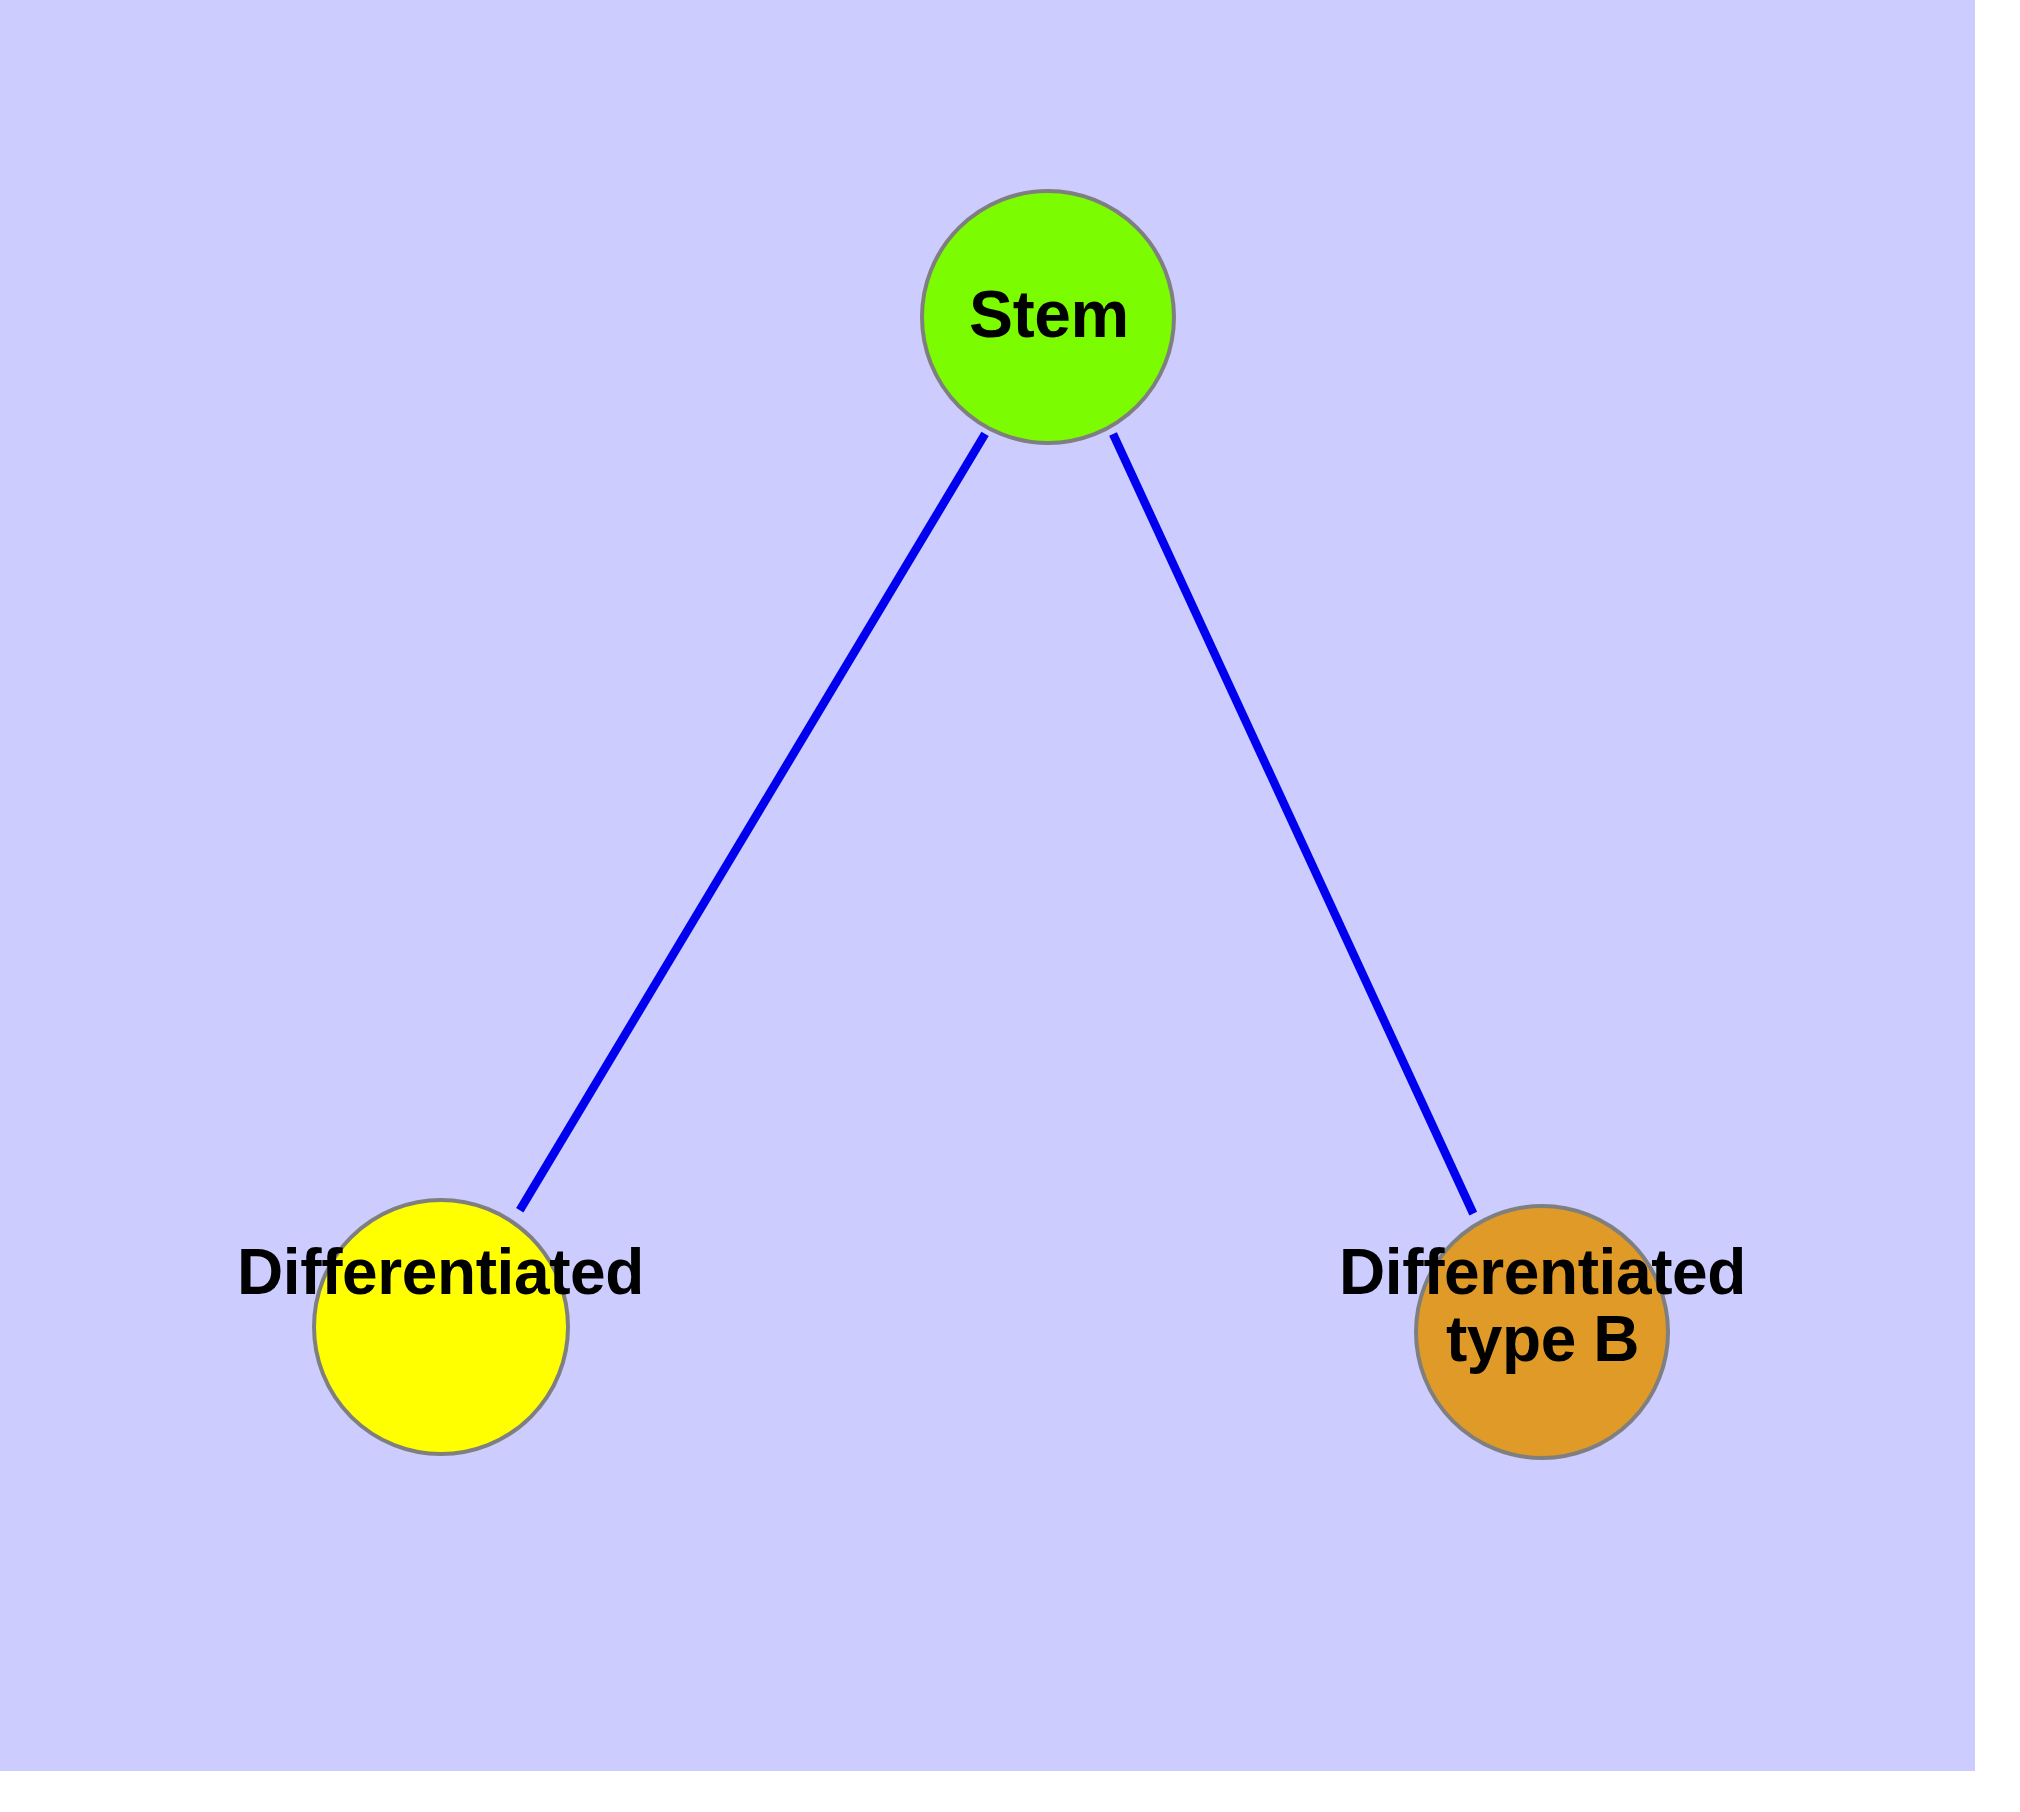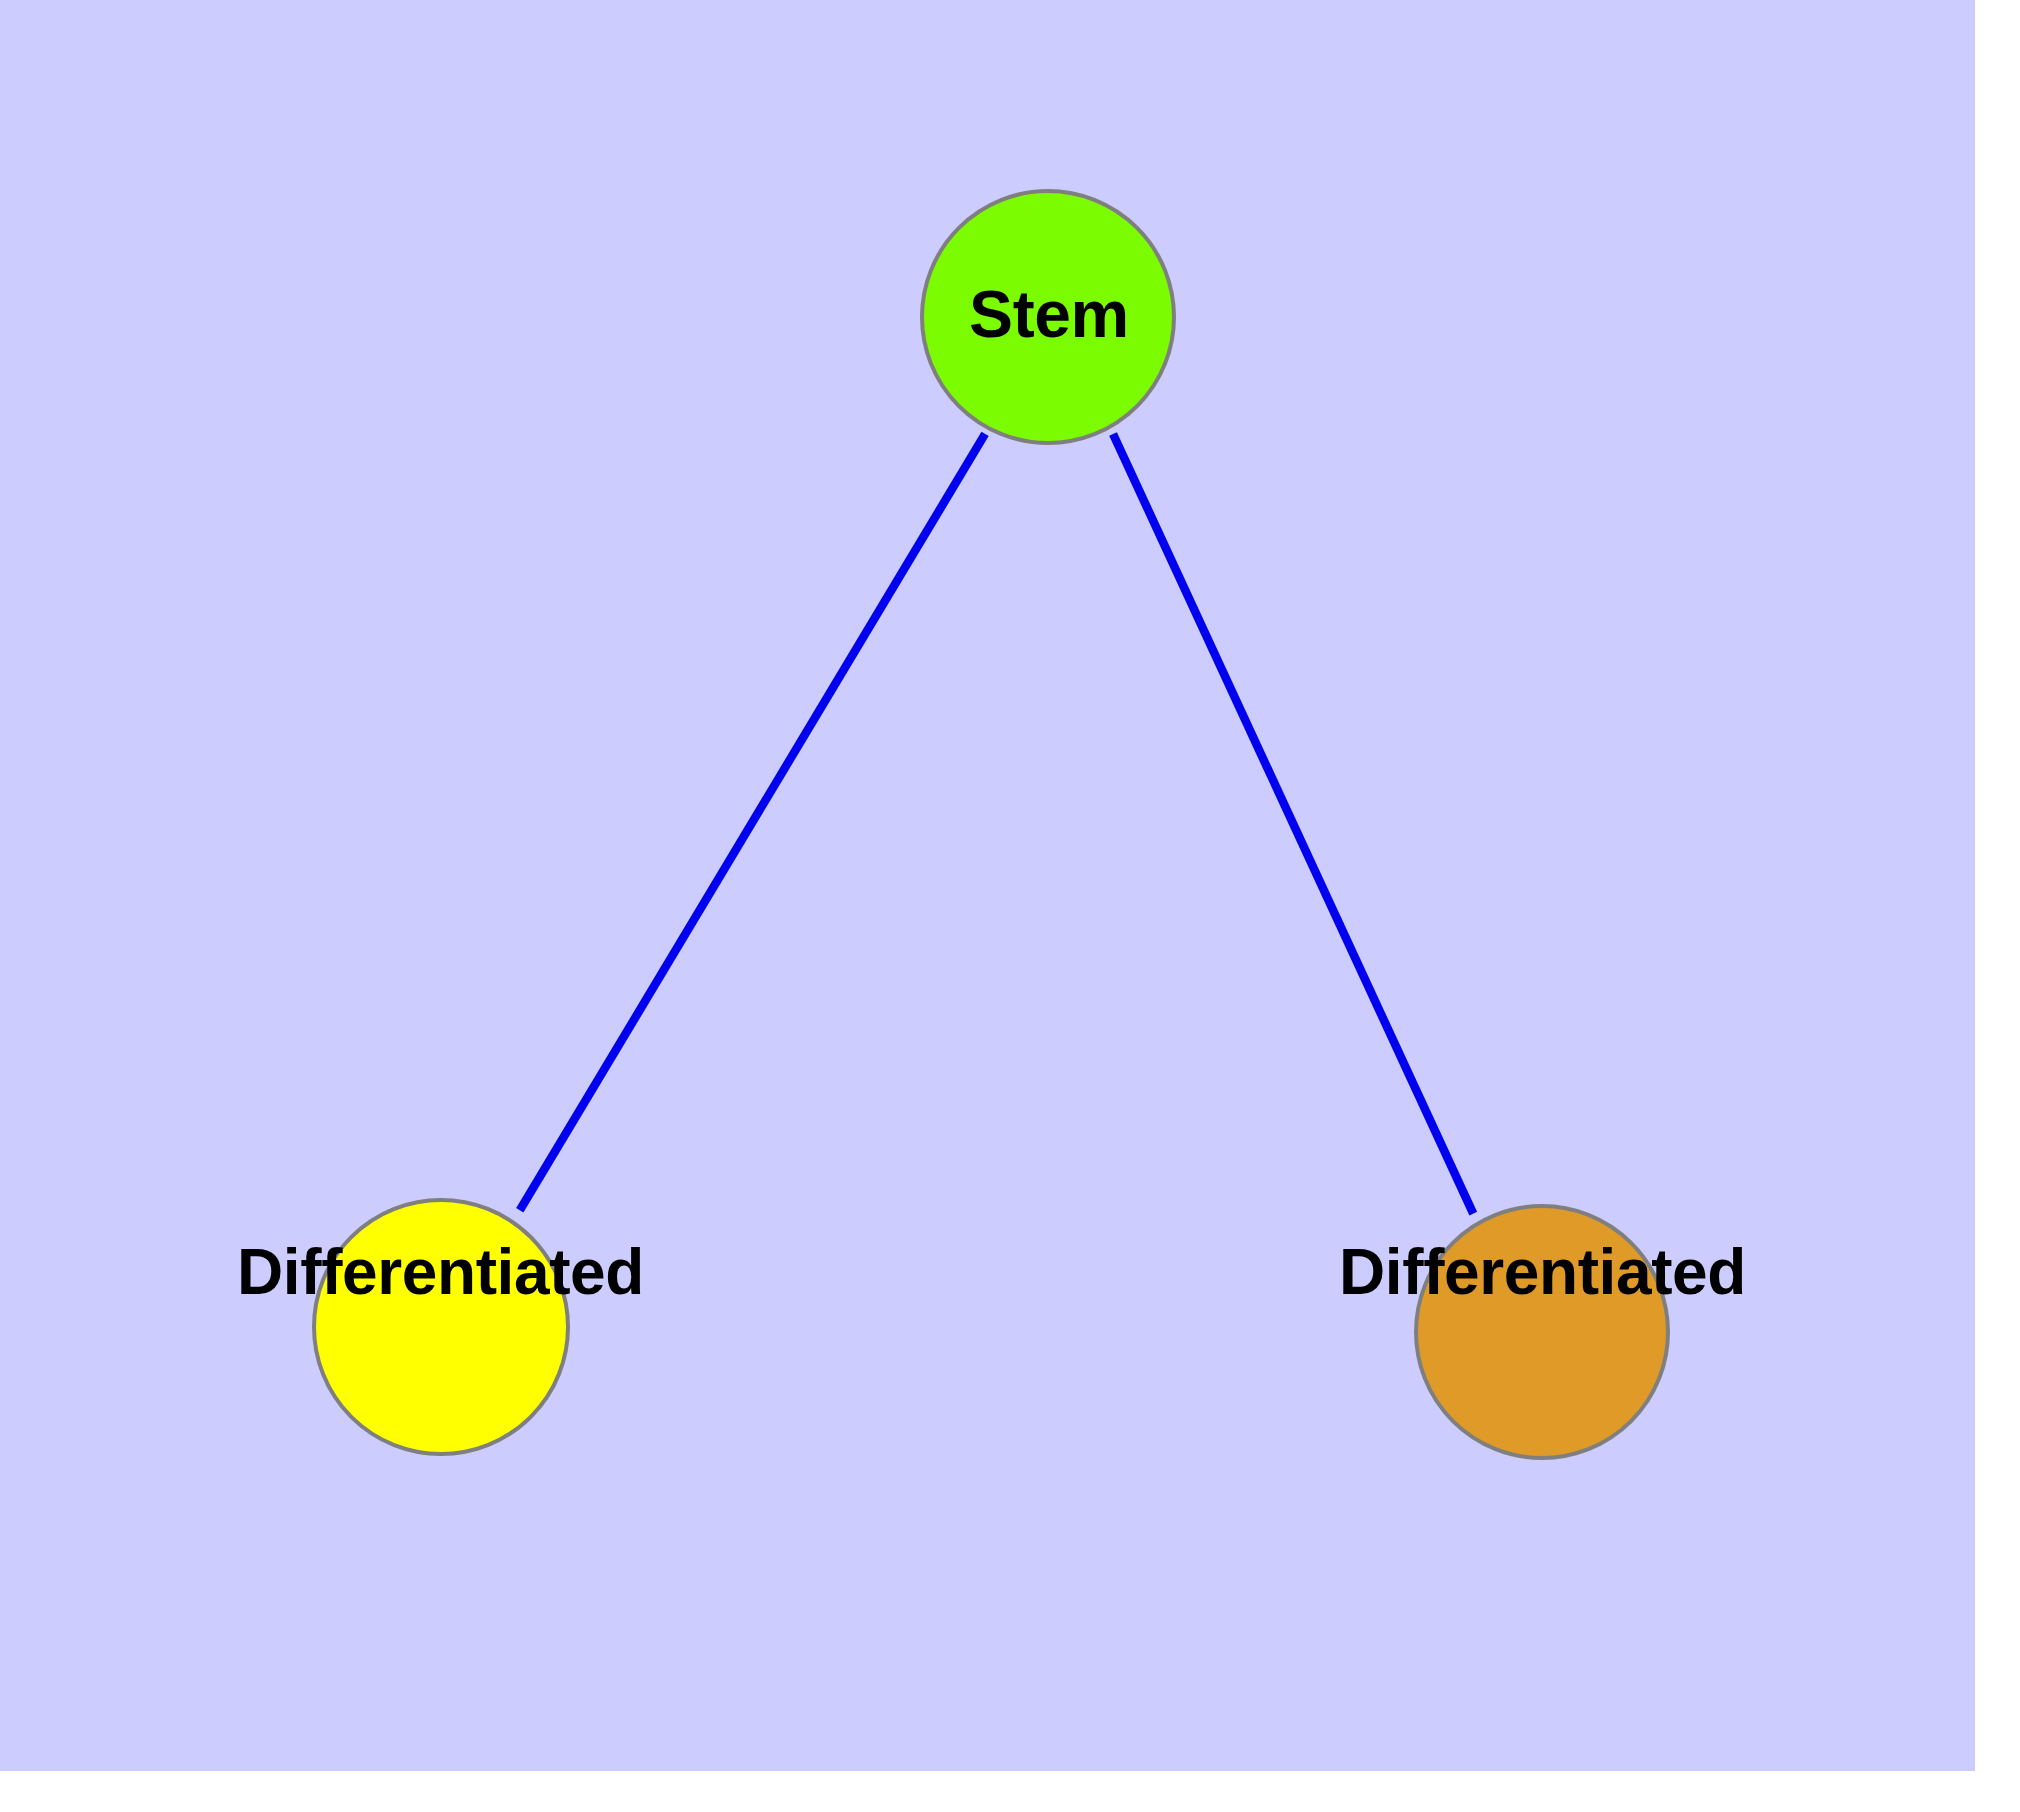--- a/index.html
+++ b/index.html
@@ -112,16 +112,17 @@
   <div class="node-label" id="label-stem" style="color: rgb(0, 0, 0);">Stem</div>
 
   <div class="node" id="node-diff-a" style="background: rgb(255, 255, 0); left: 312px; top: 1198px; width: 258px; height: 258px; border-color: rgb(127, 127, 127);"></div>
   <div class="node-label" id="label-diff-a" style="color: rgb(0, 0, 0);">
     <div>Differentiated</div>
   </div>
 
   <div class="node" id="node-diff-b" style="background: rgb(224, 154, 40); left: 1414px; top: 1204px; width: 256px; height: 256px; border-color: rgb(127, 127, 127);"></div>
   <div class="node-label" id="label-diff-b" style="color: rgb(0, 0, 0);">
     <div>Differentiated</div>
+    <div>type B</div>
   </div>
 
 </div>
 
 
 </body></html>

